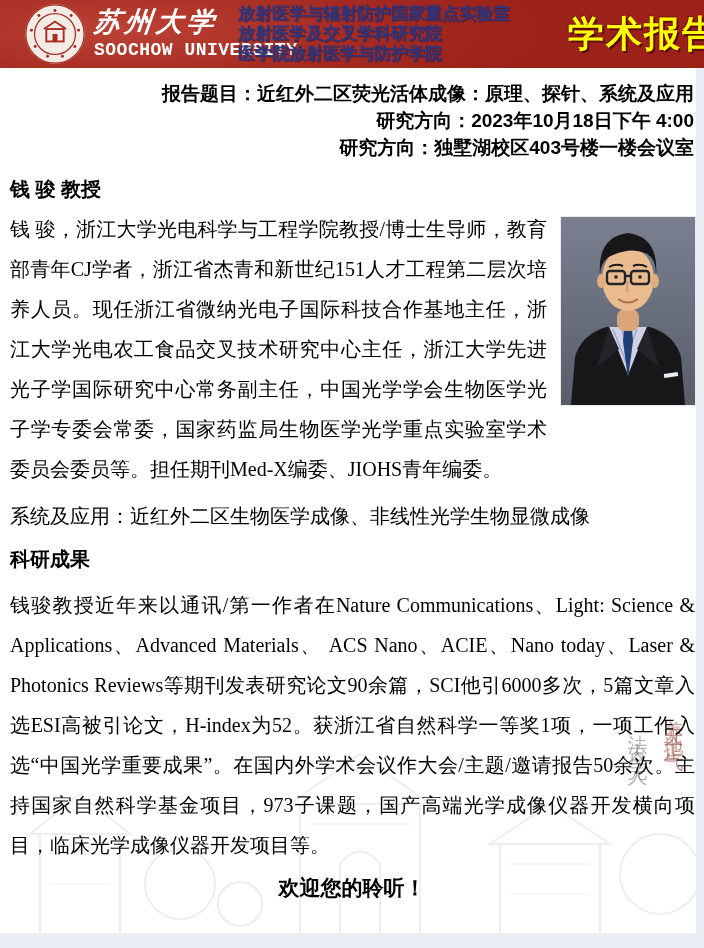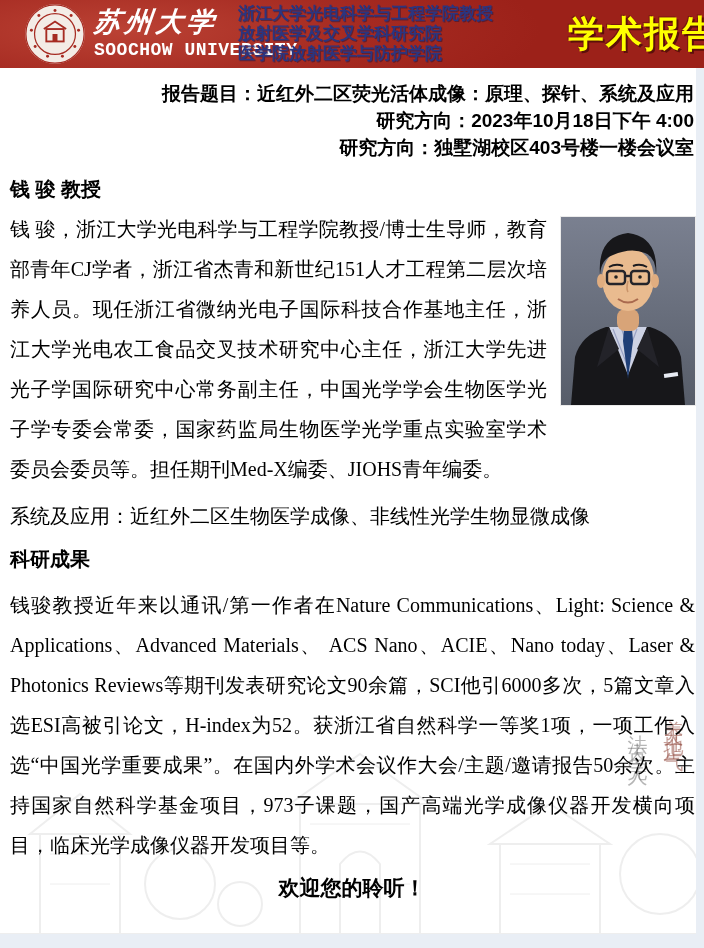--- a/index.html
+++ b/index.html
@@ -92,21 +92,21 @@
           <circle cx="38" cy="86" r="2.4"></circle>
             <circle cx="62" cy="86" r="2.4"></circle>
         </g>
       </svg>
       <div class="logo-names">
         <div class="logo-cn">苏州大学</div>
         <div class="logo-en">SOOCHOW UNIVERSITY</div>
       </div>
     </div>
     <div class="org-block">
-      <div class="org-line">浙江大学光电科学与工程学院教授</div>
+      <div class="org-line">放射医学与辐射防护国家重点实验室</div>
       <div class="org-line">放射医学及交叉学科研究院</div>
       <div class="org-line">医学院放射医学与防护学院</div>
     </div>
     <div class="badge">学术报告</div>
   </div>
 
   <div class="content">
 
     <div class="report">
       <div class="report-row">

